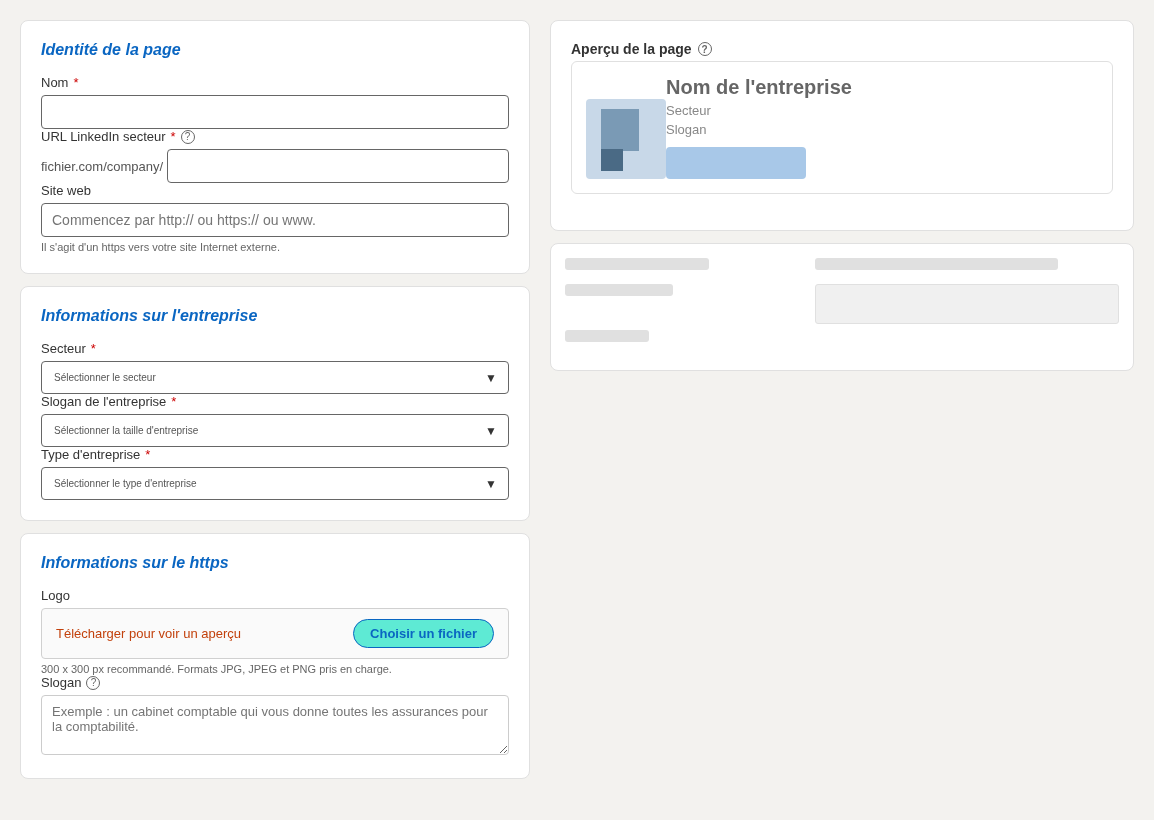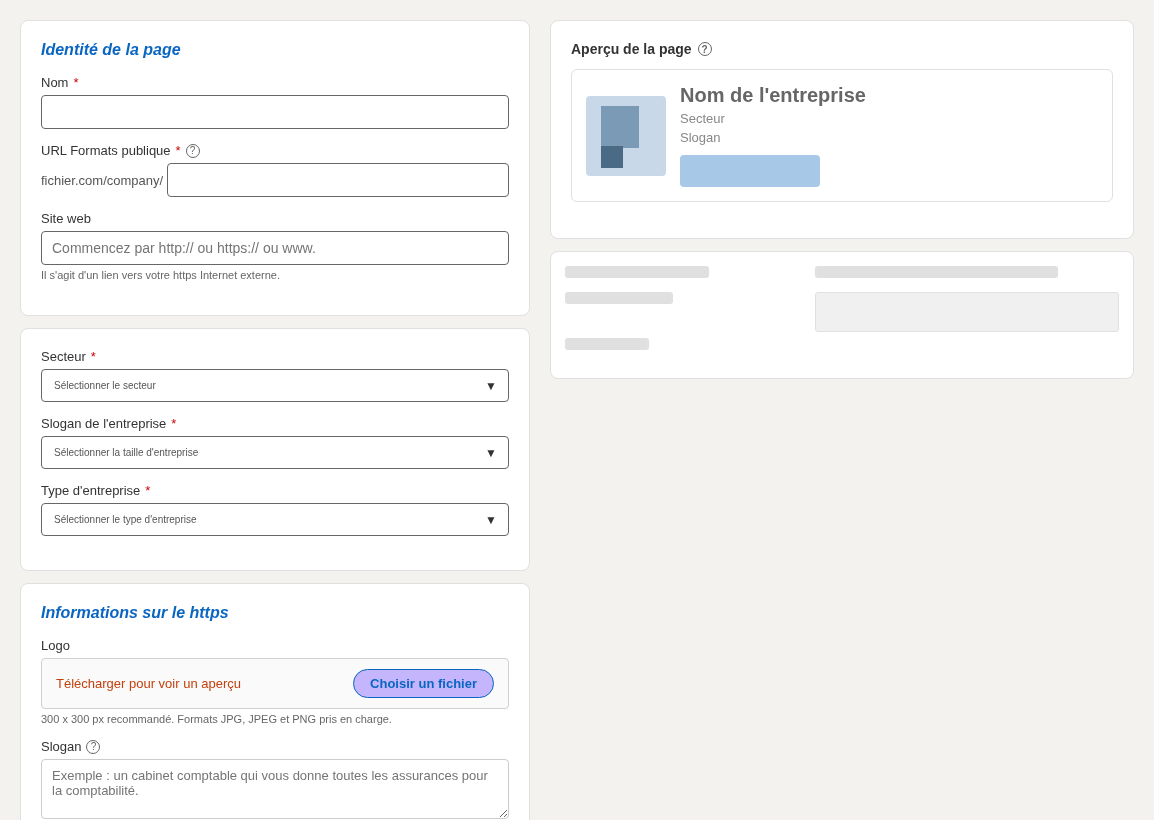--- a/index.html
+++ b/index.html
@@ -36,21 +36,20 @@
       padding: 20px;
     }
     .section-title {
       color: #0a66c2;
       font-size: 16px;
       font-weight: 600;
       margin-bottom: 16px;
       font-style: italic;
     }
     .field-group {
-      margin-bottom: 14px;
     }
     .field-label {
       font-size: 13px;
       font-weight: 500;
       color: #333;
       margin-bottom: 5px;
       display: flex;
       align-items: center;
       gap: 5px;
     }
@@ -138,21 +137,21 @@
       padding: 10px 14px;
       background: #fafafa;
     }
     .upload-hint-text {
       font-size: 13px;
       color: #c2410c;
     }
     .choose-file-btn {
       border: 1.5px solid #0a66c2;
       color: #0a66c2;
-      background: #c4b5fd;
+      background: #5eead4;
       border-radius: 20px;
       padding: 6px 16px;
       font-size: 13px;
       font-weight: 600;
       cursor: pointer;
     }
     .slogan-textarea {
       width: 100%;
       padding: 8px 10px;
       border: 1.5px solid #ccc;
@@ -169,32 +168,31 @@
     .preview-card {
       background: #fff;
       border: 1px solid #e0e0e0;
       border-radius: 8px;
       padding: 20px;
     }
     .preview-header {
       display: flex;
       align-items: center;
       gap: 6px;
-      margin-bottom: 12px;
+      margin-bottom: 4px;
       font-size: 14px;
       font-weight: 600;
       color: #333;
     }
     .preview-company-block {
       border: 1px solid #e0e0e0;
       border-radius: 6px;
       padding: 14px;
       display: flex;
-      align-items: center;
-      gap: 14px;
+      align-items: flex-end;
       margin-bottom: 16px;
     }
     .logo-placeholder {
       width: 80px;
       height: 80px;
       background: #c8d8e8;
       border-radius: 4px;
       position: relative;
       flex-shrink: 0;
       overflow: hidden;
@@ -283,38 +281,39 @@
       <div class="field-group">
         <div class="field-label">
           <span>Nom</span>
             <span class="required">*</span>
         </div>
         <input type="text" class="text-input" value="" style="">
       </div>
 
       <div class="field-group">
         <div class="field-label">
-          <span>URL Formats publique</span>
+          <span>URL LinkedIn secteur</span>
             <span class="required">*</span>
           <span class="help-icon">?</span>
         </div>
         <div class="url-row">
           <span class="url-prefix">fichier.com/company/</span>
           <input type="text" class="url-input" value="" style="">
         </div>
       </div>
 
       <div class="field-group">
         <div class="field-label">Site web</div>
         <input type="text" class="text-input" placeholder="Commencez par http:// ou https:// ou www." style="">
-        <div class="field-hint">Il s'agit d'un lien vers votre https Internet externe.</div>
+        <div class="field-hint">Il s'agit d'un https vers votre site Internet externe.</div>
       </div>
     </div>
 
     <div class="section-card">
+      <div class="section-title">Informations sur l'entreprise</div>
 
       <div class="field-group">
         <div class="field-label">
           <span>Secteur</span>
             <span class="required">*</span>
         </div>
         <div class="select-wrapper">
           <select class="select-input">
             <option value="">Sélectionner le secteur</option>
           </select>

